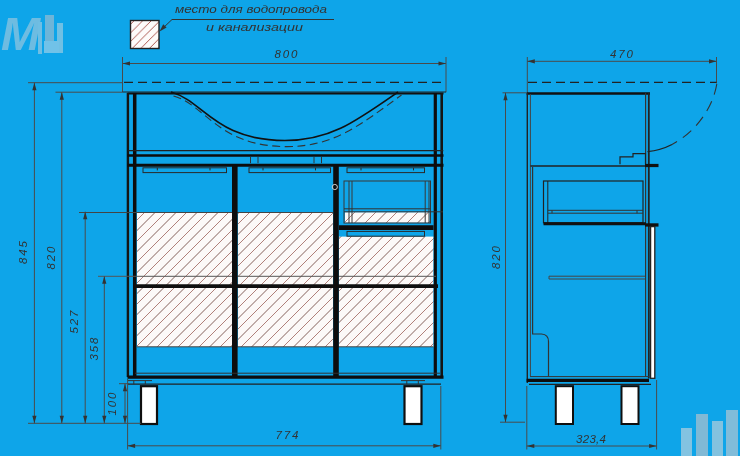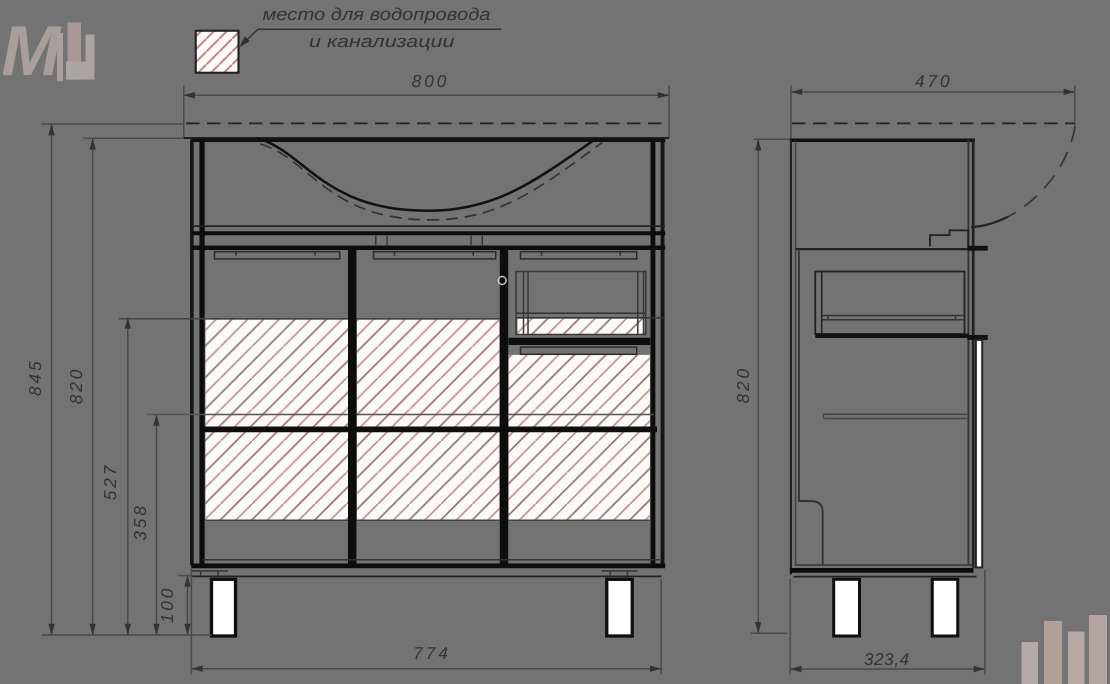--- a/index.html
+++ b/index.html
@@ -1,16 +1,16 @@
 <!DOCTYPE html>
 <html><head>
 <meta charset="utf-8">
 <style>
   html,body{margin:0;padding:0;background:#ffffff;}
-  #page{width:740px;height:456px;position:relative;overflow:hidden;background:#737373;}
+  #page{width:740px;height:456px;position:relative;overflow:hidden;background:#0ea5e9;}
   text{font-family:"Liberation Sans",sans-serif;font-style:italic;fill:#333;}
 </style>
 </head>
 <body>
 
 <div id="page">
 <svg width="740" height="456" viewBox="0 0 740 456" xmlns="http://www.w3.org/2000/svg">
 <defs>
 <pattern id="hat" width="21" height="21" patternUnits="userSpaceOnUse">
   <rect width="21" height="21" fill="#fcf9f8"></rect>

